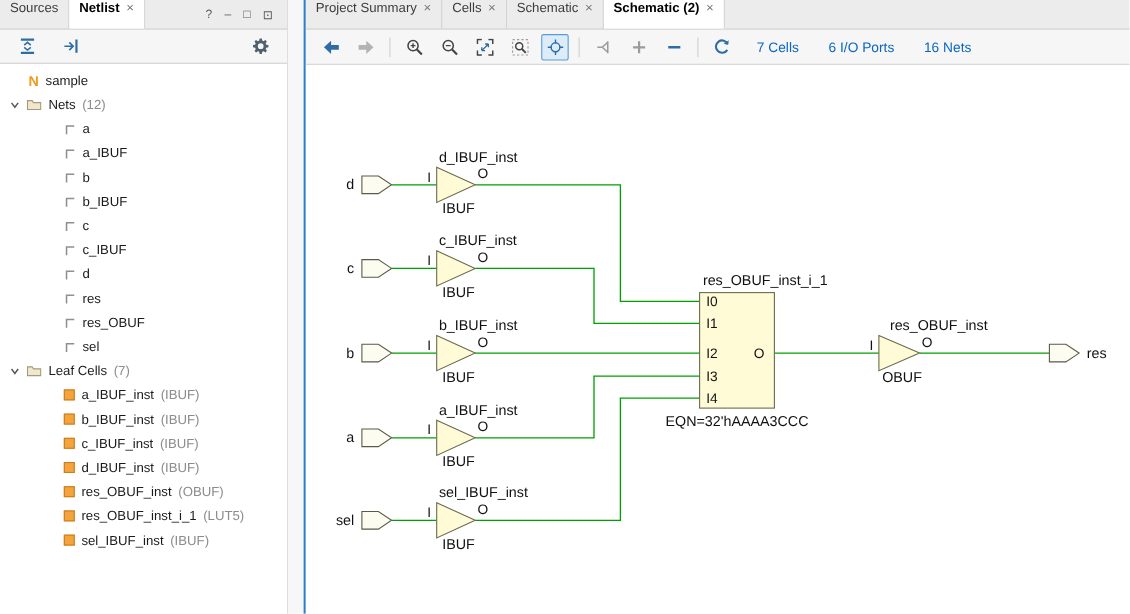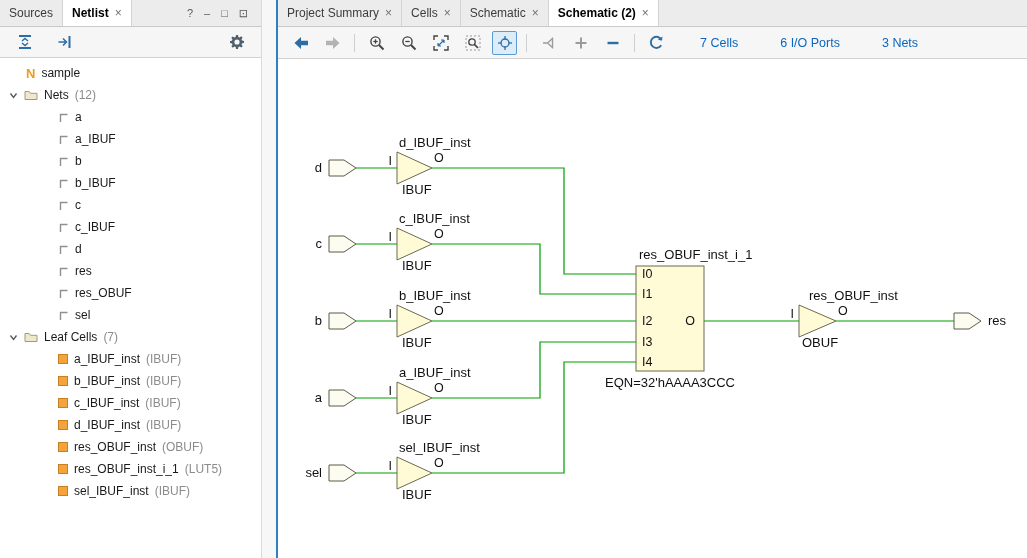--- a/index.html
+++ b/index.html
@@ -4,40 +4,40 @@
 <style>
   * { box-sizing: border-box; margin: 0; padding: 0; }
   html,body { width:1027px; height:558px; overflow:hidden; }
   body { font-family:"Liberation Sans",sans-serif; font-size:12px; color:#1a1a1a; background:#fff; }
   .app { display:flex; height:100%; width:100%; }
 
   
   .left { width:262px; display:flex; flex-direction:column; border-right:1px solid #dadada; background:#fff; }
   .splitter { width:14px; background:#f7f7f7; }
   .tabbar { height:27px; background:#ececec; border-bottom:1px solid #c9c9c9; display:flex; align-items:stretch; flex:none; }
-  .tab { display:flex; align-items:center; gap:6px; padding:0 9px; border-right:1px solid #d3d3d3; color:#3c3c3c; white-space:nowrap; }
+  .tab { display:flex; gap:6px; padding:0 9px; border-right:1px solid #d3d3d3; color:#3c3c3c; white-space:nowrap; }
   .tab.active { background:#fff; color:#000; font-weight:bold; }
   .tab .close { color:#737373; font-weight:normal; font-size:12px; }
   .win-controls { margin-left:auto; display:flex; align-items:center; gap:11px; padding-right:13px; color:#5a5a5a; font-size:11px; }
   .ltoolbar { height:31px; flex:none; border-bottom:1px solid #d2d2d2; background:#f6f6f6; display:flex; align-items:center; gap:15px; padding:0 12px; }
   .ltoolbar .spacer { flex:1; }
   .tree { flex:1; overflow:hidden; padding-top:4px; }
   .trow { height:22px; display:flex; align-items:center; gap:6px; white-space:nowrap; }
   .trow .count, .trow .ctype { color:#8c8c8c; }
   .nicon { color:#f09a1e; font-weight:bold; font-size:13px; }
   .leaf-ic { width:10px; height:10px; background:#f5a33c; border:1px solid #c87f1f; flex:none; }
   .chev { display:flex; width:10px; justify-content:center; flex:none; }
 
   
   .right { flex:1; display:flex; flex-direction:column; border-left:2px solid #2f7fc4; min-width:0; }
   .rtoolbar { height:32px; flex:none; border-bottom:1px solid #d2d2d2; background:#f6f6f6; display:flex; align-items:center; gap:7px; padding:0 10px; }
   .tbtn { width:25px; height:24px; display:flex; align-items:center; justify-content:center; flex:none; }
   .tbtn.selected { border:1px solid #5b9bd5; background:#ddecf9; border-radius:2px; }
   .vsep { width:1px; height:18px; background:#cfcfcf; margin:0 2px; flex:none; }
-  .stats { display:flex; gap:42px; margin-left:24px; color:#0a66c2; font-size:12.5px; }
+  .stats { display:flex; gap:27px; margin-left:12px; color:#0a66c2; font-size:12.5px; }
   .canvas { flex:1; background:#fff; position:relative; min-height:0; }
   svg.schem { position:absolute; left:0; top:0; width:100%; height:100%; }
 
   
   .wire { stroke:#00a000; stroke-width:1.2; fill:none; }
   .sym  { fill:#fffbd6; stroke:#6b6b4f; stroke-width:1; }
   .port { fill:#fdfcf0; stroke:#5a5a48; stroke-width:1; }
   svg.schem text { font-family:"Liberation Sans",sans-serif; font-size:13px; fill:#111; }
   svg.schem text.pin { font-size:12.5px; }
 </style>
@@ -310,21 +310,21 @@
       <span class="vsep"></span>
       <span class="tbtn">
         <svg width="17" height="16">
             <path d="M13.2 10.3 A5.6 5.6 0 1 1 13.6 5.2" fill="none" stroke="#2e6da4" stroke-width="1.9"></path>
             <path d="M14.6 1.6 L13.8 5.6 L9.8 4.8 Z" fill="#2e6da4"></path>
           </svg>
       </span>
       <div class="stats">
         <span>7 Cells</span>
         <span>6 I/O Ports</span>
-        <span>3 Nets</span>
+        <span>16 Nets</span>
       </div>
     </div>
 
     <div class="canvas">
       <svg class="schem" viewBox="0 0 749 499" preserveAspectRatio="xMinYMin meet">
 
         <path class="wire" d="M78 109 H119 M154 109 H286 V215 H358"></path>
         <path class="wire" d="M78 185 H119 M154 185 H262 V235 H358"></path>
         <path class="wire" d="M78 262 H119 M154 262 H358"></path>
         <path class="wire" d="M78 339 H119 M154 339 H262 V283 H358"></path>

